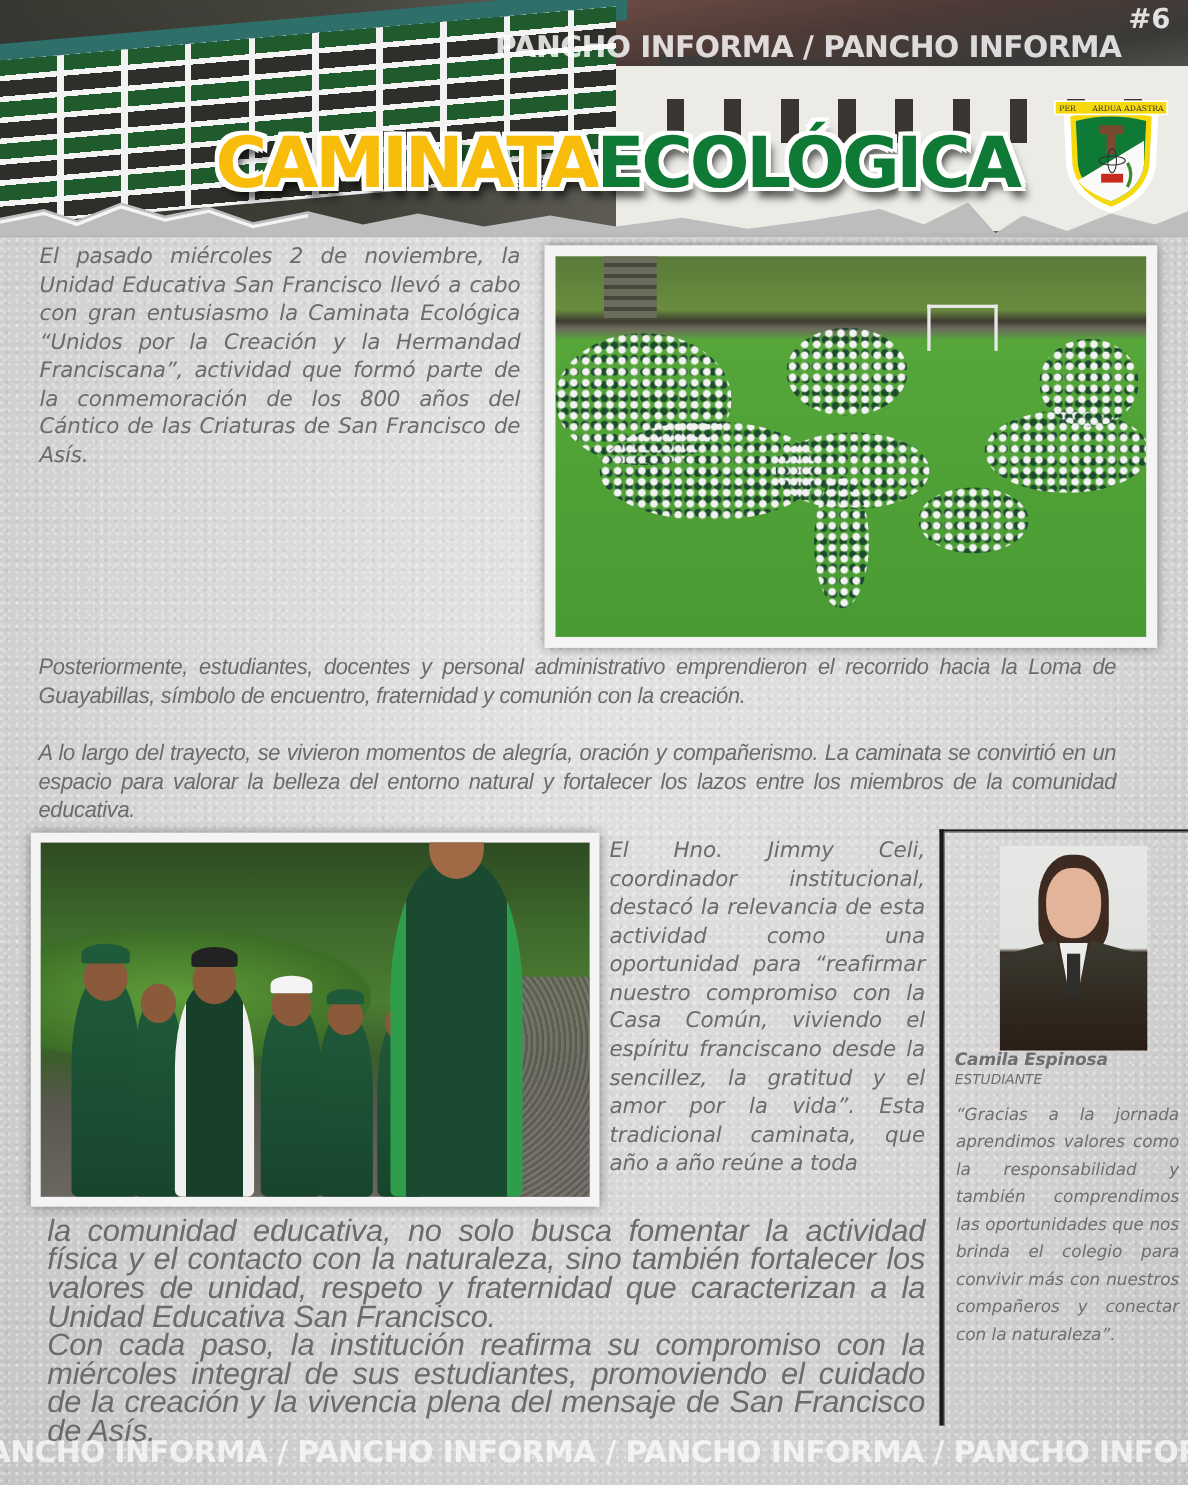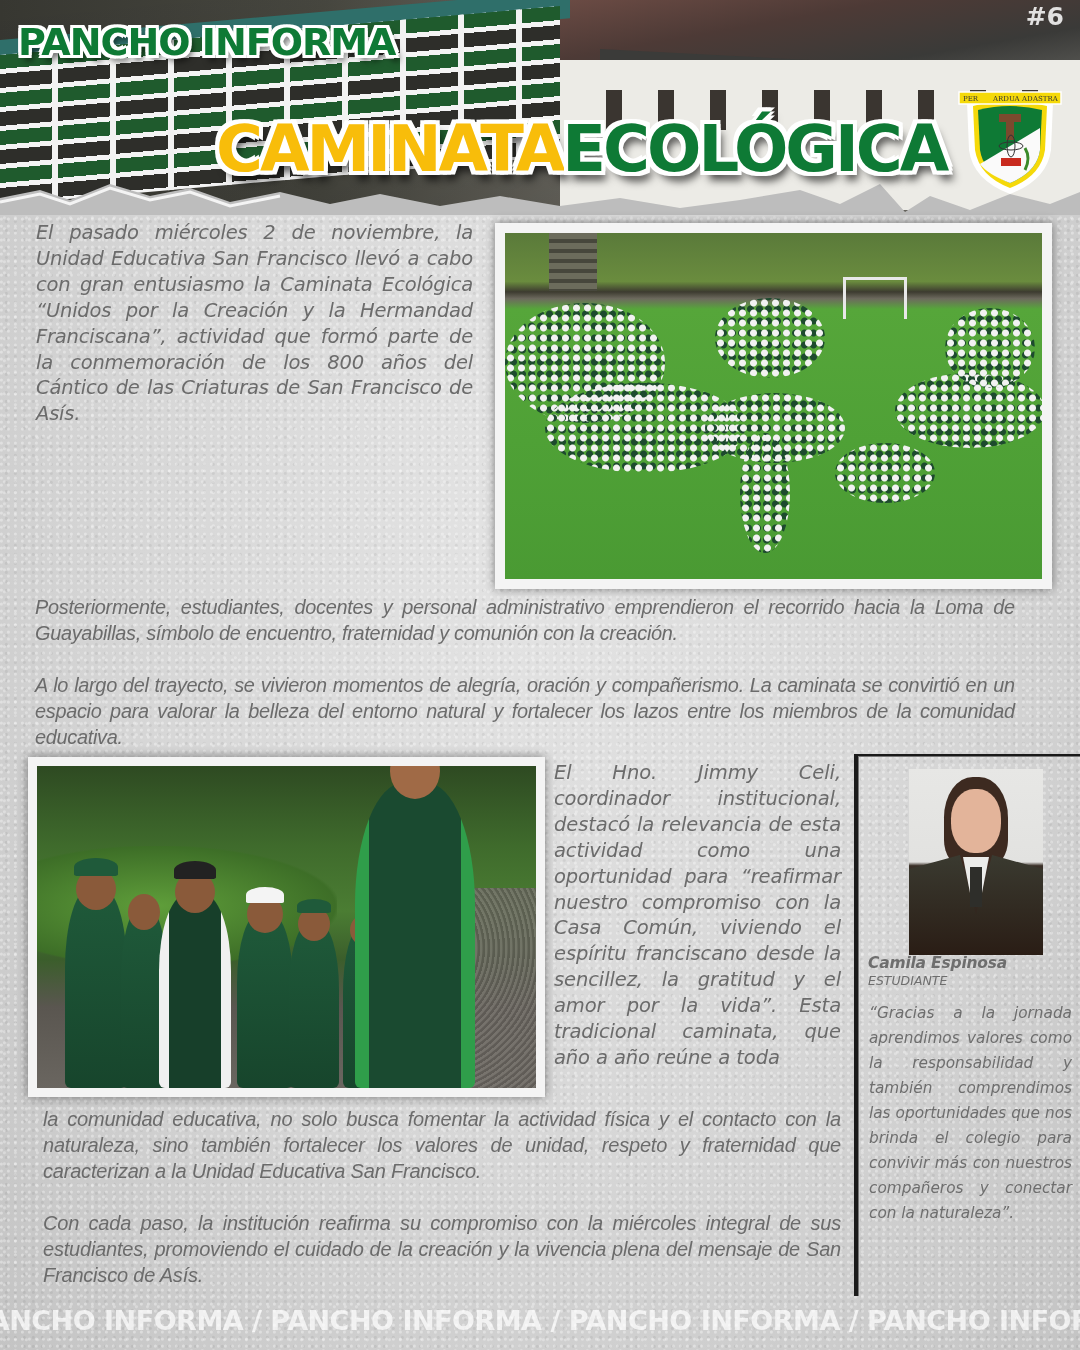--- a/index.html
+++ b/index.html
@@ -91,21 +91,21 @@
     position: absolute; left: 196px; top: 112px;
     font-family: "DejaVu Sans", sans-serif; font-weight: bold;
     font-size: 64px; letter-spacing: -3px; white-space: nowrap;
   }
   .title-main span {
     text-shadow:
       -4px -4px 0 #fff, 4px -4px 0 #fff, -4px 4px 0 #fff, 4px 4px 0 #fff,
       0 -4px 0 #fff, 0 4px 0 #fff, -4px 0 0 #fff, 4px 0 0 #fff,
       5px 9px 8px rgba(0,0,0,.7);
   }
-  .title-main .yellow { color: #f8bd0a; margin-left: 20px; }
+  .title-main .yellow { color: #f8bd0a; }
   .title-main .green { color: #0e7a35; }
 
   .crest {
     position: absolute; left: 955px; top: 80px; width: 110px; height: 118px;
   }
 
   
   .body-text {
     position: absolute;
     font-family: "DejaVu Sans", sans-serif; font-style: italic;
@@ -125,21 +125,21 @@
   .para-wide2 { top: 594px; }
   .para-wide3 { top: 672px; }
   .para-hno {
     left: 554px; top: 760px; width: 287px;
     font-size: 19.5px; line-height: 25.9px; letter-spacing: -0.1px;
     text-align-last: left;
   }
   .para-bottom {
     left: 43px; width: 798px;
     font-family: "Liberation Sans", sans-serif;
-    font-size: 20px; line-height: 26px; letter-spacing: -0.2px;
+    font-size: 28px; line-height: 26px; letter-spacing: -0.2px;
   }
   .para-bottom1 { top: 1106px; }
   .para-bottom2 { top: 1210px; }
 
   
   .photo-frame {
     position: absolute; background: #f4f4f4;
     box-shadow: 0 0 10px rgba(0,0,0,.45);
   }
   .photo-field { left: 495px; top: 223px; width: 557px; height: 366px; padding: 10px; }
@@ -264,21 +264,21 @@
     <div class="roof-left"></div>
     <div class="bldg-left"></div>
   </div>
 
   <svg class="torn-edge" viewBox="0 0 1080 40" preserveAspectRatio="none">
     <path d="M0,22 L40,14 L70,24 L110,8 L150,20 L190,12 L230,26 L280,16 L330,28 L380,18 L440,30 L500,20 L560,30 L620,22 L680,32 L740,24 L800,14 L840,28 L880,8 L905,36 L930,20 L970,34 L1010,18 L1050,28 L1080,16 L1080,40 L0,40 Z" fill="#bdbdbd"></path>
     <path d="M0,26 L40,18 L70,28 L110,12 L150,24 L190,16 L230,30 L280,20" stroke="#f4f4f4" stroke-width="3" fill="none"></path>
   </svg>
 
   <div class="issue-number">#6</div>
-  <div class="title-small">PANCHO INFORMA</div>
+  <div class="title-repeat">PANCHO INFORMA / PANCHO INFORMA</div>
 
   <h1 class="title-main">
     <span class="yellow">CAMINATA</span><span class="green">ECOLÓGICA</span>
   </h1>
 
   <svg class="crest" viewBox="0 0 110 118">
     <path d="M12,22 Q55,10 98,22 L96,70 Q92,100 55,114 Q18,100 14,70 Z" fill="#fff"></path>
     <path d="M18,26 Q55,16 92,26 L90,70 Q86,96 55,108 Q24,96 20,70 Z" fill="#f5d90a"></path>
     <path d="M23,30 Q55,22 87,30 L85,70 Q82,92 55,103 Q28,92 25,70 Z" fill="#0e7a35"></path>
     <path d="M25,84 L85,48 L85,70 Q82,92 55,103 Q32,94 25,84 Z" fill="#fafafa"></path>

